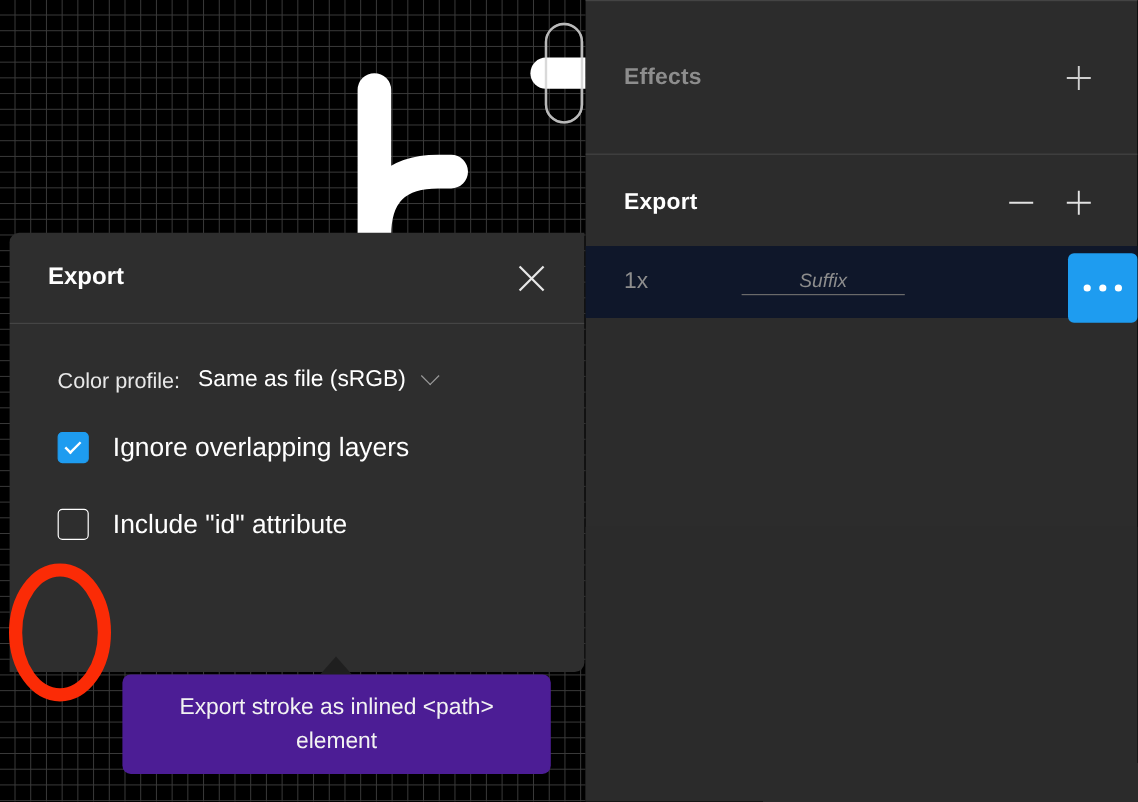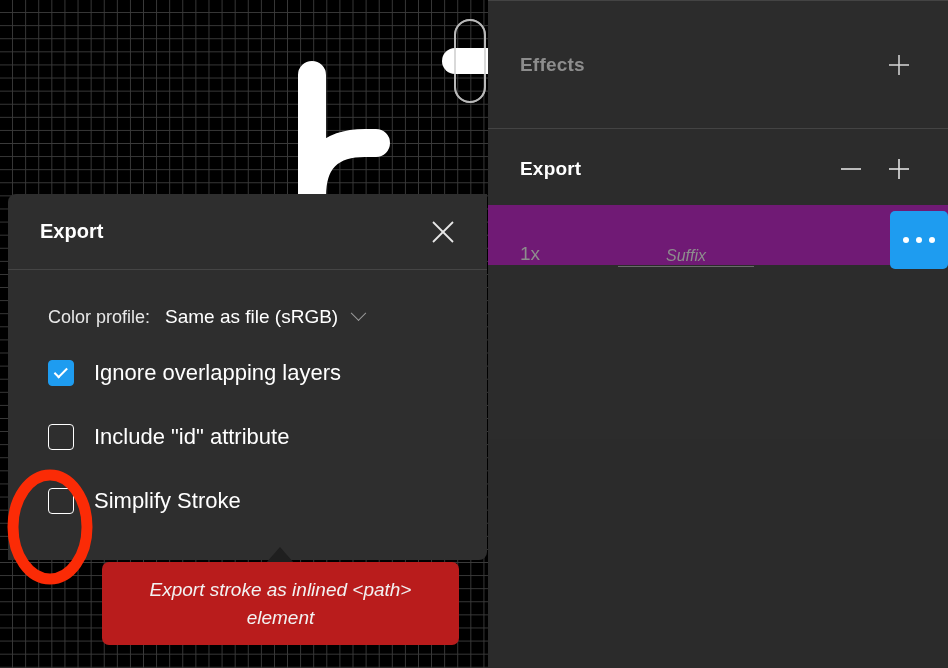--- a/index.html
+++ b/index.html
@@ -47,22 +47,22 @@
     width:34px; height:34px;
     display:flex; align-items:center; justify-content:center;
     color:#cfcfcf;
   }
   #export-section { height:76px; padding-top:4px; }
 
   
   #export-row {
     position:relative;
     height:60px;
-    background:#701a75;
-    display:flex; align-items:flex-end;
+    background:#0f172a;
+    display:flex; align-items:center;
   }
   #scale-field {
     width:100px; padding-left:32px;
     color:#8d8d8d; font-size:19px;
   }
   #suffix-field {
     position:relative;
     width:196px;
     color:#8d8d8d; font-size:16px;
     display:flex; align-items:center; justify-content:center;font-style:italic;
@@ -148,25 +148,24 @@
     width:13px; height:7px;
     border-left:2.4px solid #fff; border-bottom:2.4px solid #fff;
     transform:rotate(-45deg) translate(1px,-2px);
   }
   .check-label { color:#fff; font-size:22px; }
 
   
   #tooltip {
     position:absolute; left:102px; top:562px;
     width:357px; height:83px;
-    background:#b91c1c;
+    background:#4c1d95;
     border-radius:7px;
     display:flex; align-items:center; justify-content:center;
     padding:0 22px;
-    font-style:italic;
   }
   #tooltip-text {
     color:#f2f2f2; font-size:19px; line-height:28px; text-align:center;
   }
   #tooltip-arrow {
     position:absolute; left:266px; top:547px;
     width:0; height:0;
     border-left:14px solid transparent;
     border-right:14px solid transparent;
     border-bottom:16px solid #1f1f1f;
@@ -270,24 +269,20 @@
           <span class="cmark"></span>
         </span>
         <span class="check-label">Ignore overlapping layers</span>
       </div>
 
       <div class="check-row">
         <span class="cbox"></span>
         <span class="check-label">Include "id" attribute</span>
       </div>
 
-      <div class="check-row">
-        <span class="cbox"></span>
-        <span class="check-label">Simplify Stroke</span>
-      </div>
 
     </div>
   </div>
 
   <div id="tooltip-arrow"></div>
   <div id="tooltip">
     <span id="tooltip-text">Export stroke as inlined &lt;path&gt; element</span>
   </div>
 
   <svg id="annotation" width="948" height="668">

